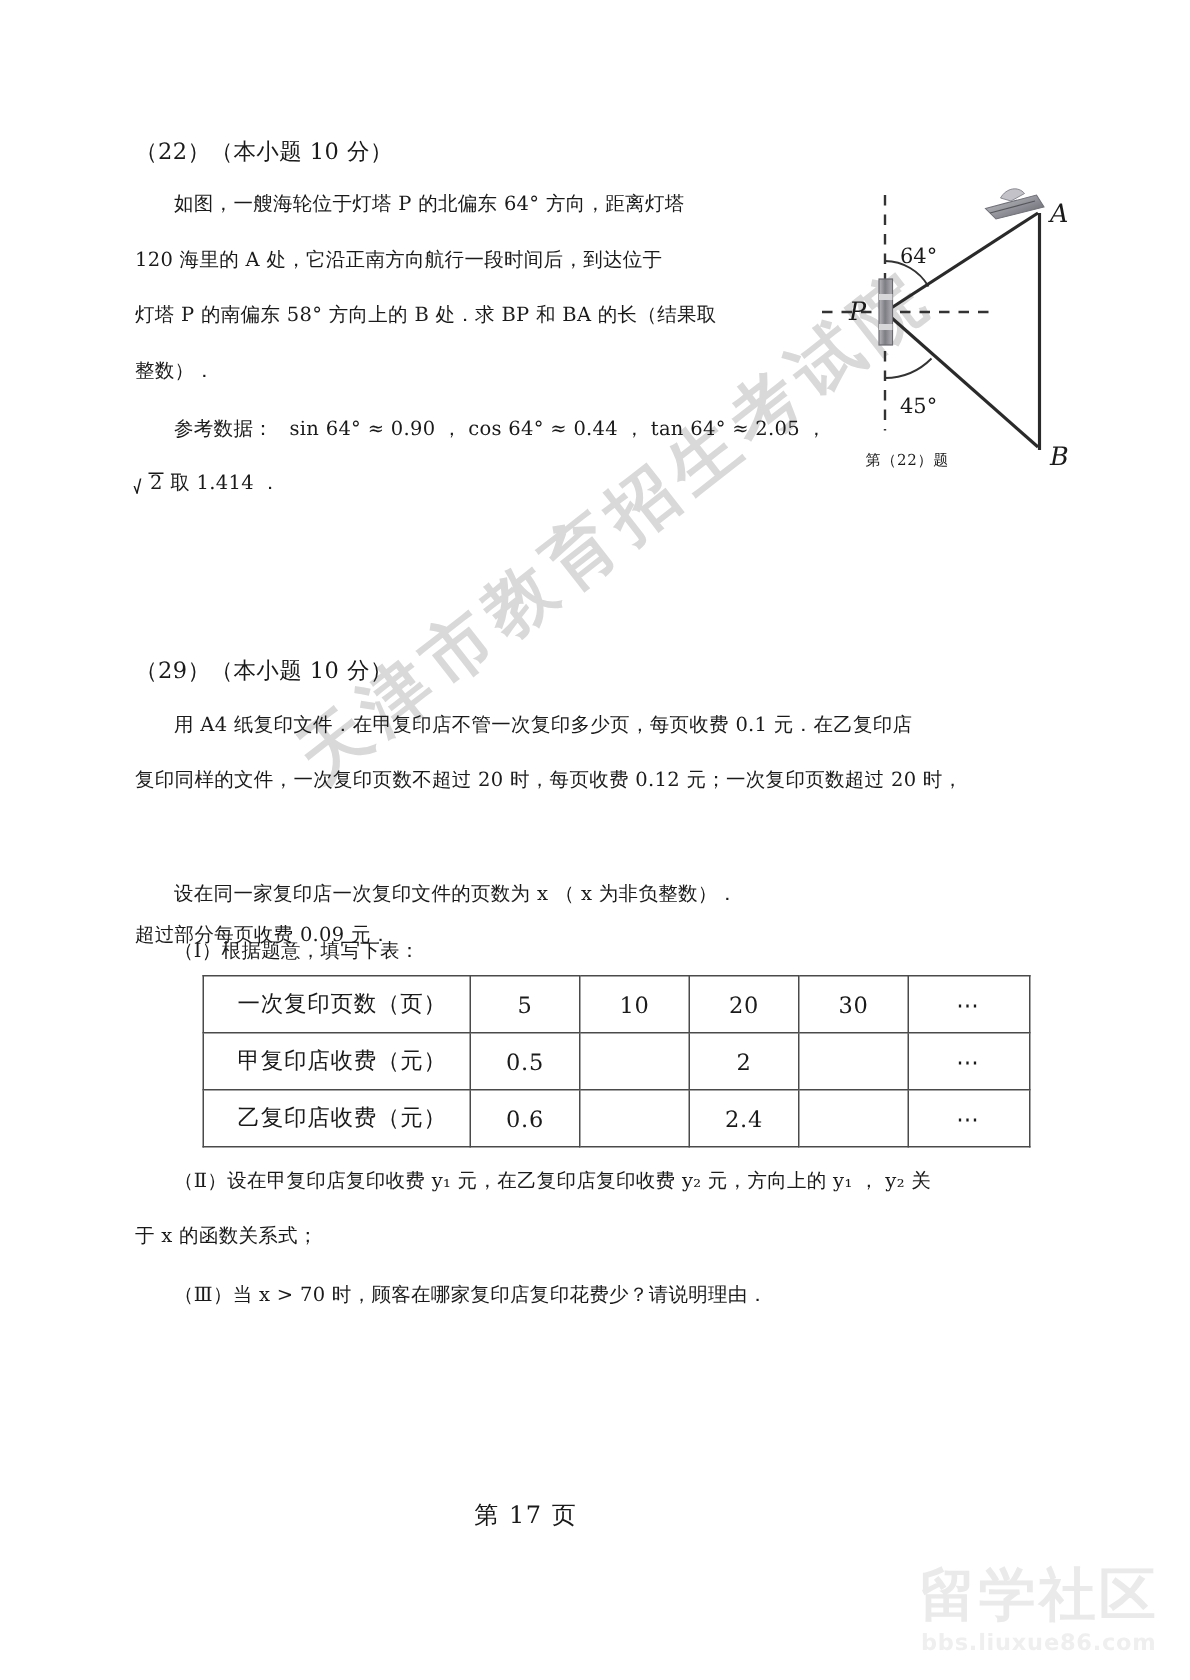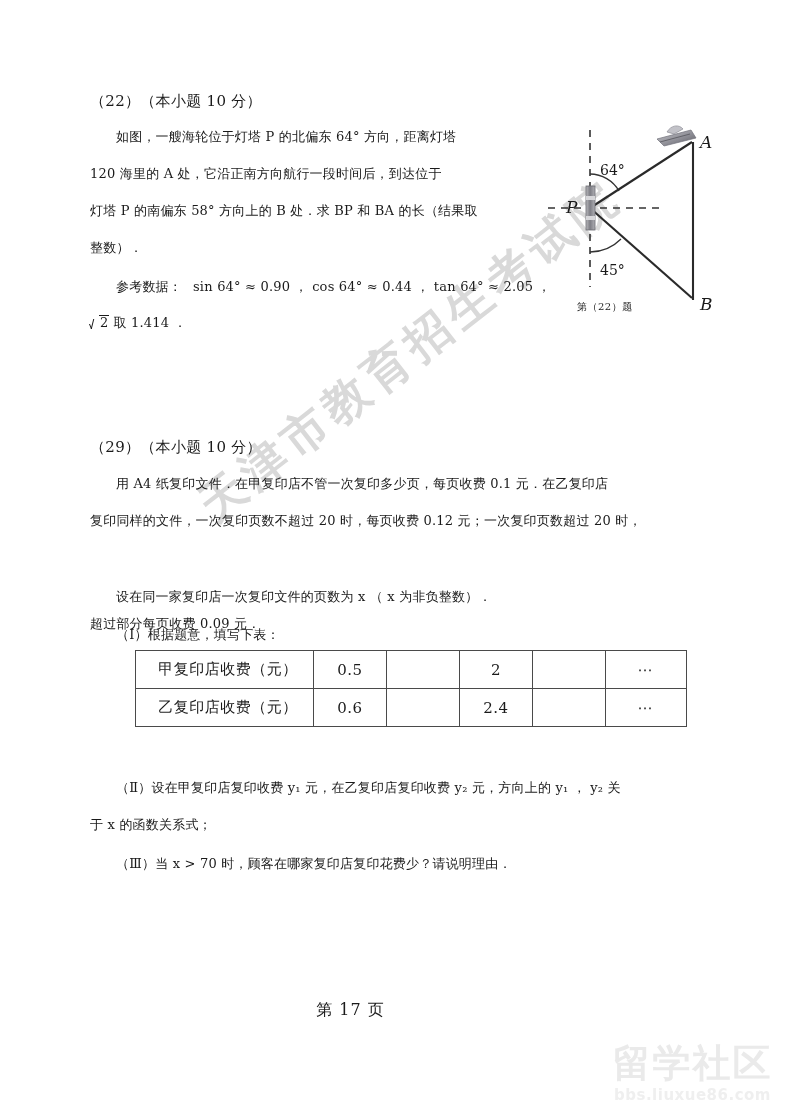--- a/index.html
+++ b/index.html
@@ -249,20 +249,28 @@
     <div class="para" style="left:90px; top:514px;">复印同样的文件，一次复印页数不超过 20 时，每页收费 0.12 元；一次复印页数超过 20 时，</div>
     <div class="para" style="left:90px; top:574px;margin-top:43px;">超过部分每页收费 0.09 元．</div>
 
     <div class="para" style="left:116px; top:590px;">设在同一家复印店一次复印文件的页数为 x （ x 为非负整数）．</div>
 
     <div class="para" style="left:116px; top:628px;">（Ⅰ）根据题意，填写下表：</div>
 
     <table class="tbl">
       <tbody>
         <tr>
+          <td class="lbl">一次复印页数（页）</td>
+          <td class="val">5</td>
+          <td class="val">10</td>
+          <td class="val">20</td>
+          <td class="val">30</td>
+          <td class="dots">⋯</td>
+        </tr>
+        <tr>
           <td class="lbl">甲复印店收费（元）</td>
           <td class="val">0.5</td>
           <td class="val"></td>
           <td class="val">2</td>
           <td class="val"></td>
           <td class="dots">⋯</td>
         </tr>
         <tr>
           <td class="lbl">乙复印店收费（元）</td>
           <td class="val">0.6</td>

